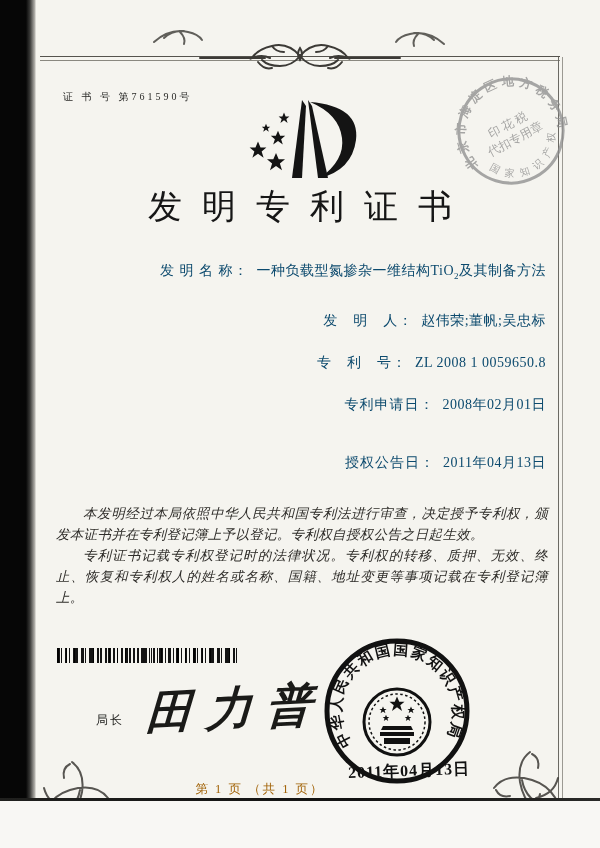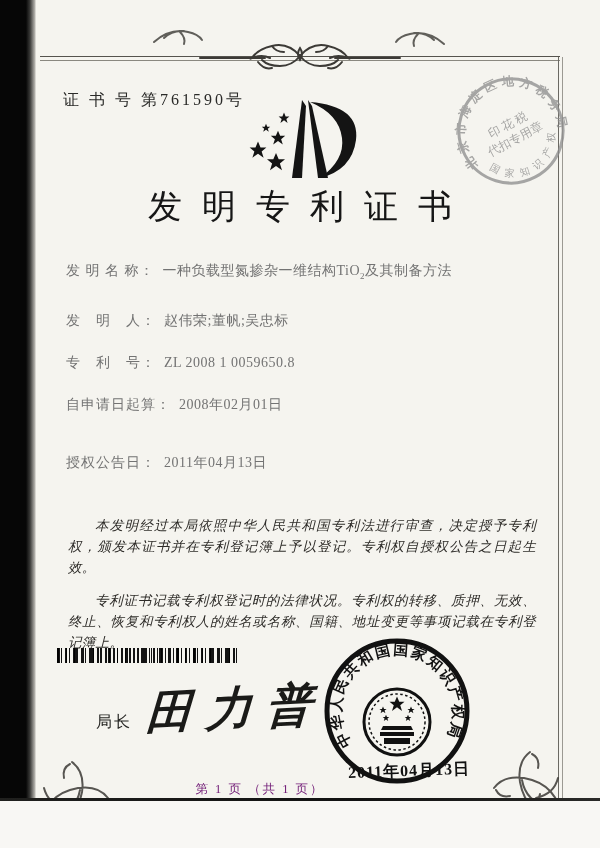--- a/index.html
+++ b/index.html
@@ -22,53 +22,53 @@
   
   .flourish-center{position:absolute;left:195px;top:32px;width:210px;height:48px;}
   .sprig{position:absolute;width:56px;height:26px;opacity:.8;}
   .sprig.l{left:150px;top:22px;}
   .sprig.r{left:392px;top:24px;transform:scaleX(-1);}
   .corner{position:absolute;width:92px;height:92px;opacity:.85;}
   .corner.bl{left:36px;top:742px;transform:scaleX(-1);}
   .corner.br{left:474px;top:732px;}
   svg .ink{stroke:#3c3a36;fill:none;stroke-width:2;stroke-linecap:round;}
   
-  .cert-no{position:absolute;left:63px;top:90px;font-size:16px;letter-spacing:3px;color:#2a2a28;}
+  .cert-no{position:absolute;left:63px;top:90px;font-size:10px;letter-spacing:3px;color:#2a2a28;}
   .logo{position:absolute;left:232px;top:96px;width:142px;height:88px;}
   .tax-stamp{position:absolute;left:450px;top:70px;width:122px;height:122px;
     transform:rotate(-28deg);opacity:.75;}
   .title{position:absolute;left:0;top:184px;width:600px;text-align:center;
     font-size:34px;font-weight:normal;letter-spacing:20px;text-indent:20px;color:#161616;}
   
-  .field{position:absolute;left:66px;width:480px;font-size:14px;white-space:nowrap;color:#737373;}
+  .field{position:absolute;left:66px;width:480px;font-size:14px;white-space:nowrap;color:#0c4a6e;text-align:right;}
   .field .lab{letter-spacing:1px;}
   .field .val{margin-left:8px;letter-spacing:.5px;}
   .f0{top:262px}.f1{top:312px}.f2{top:354px}.f3{top:396px}.f4{top:438px}.f5{top:454px}
   sub{font-size:9px;}
   
   .body-text{position:absolute;left:56px;top:503px;width:492px;
     font-size:13.5px;line-height:21px;color:#2e2c29;text-align:justify;}
-  .body-text p{margin:12px;text-indent:2em;font-style:italic;letter-spacing:.3px;}
+  .body-text p{margin:0;text-indent:2em;font-style:italic;letter-spacing:.3px;}
   
   .barcode{position:absolute;left:57px;top:648px;width:180px;height:15px;
     background:
       repeating-linear-gradient(90deg,#141414 0 2px,transparent 2px 4px,#141414 4px 5px,transparent 5px 8px),
       repeating-linear-gradient(90deg,#141414 0 3px,transparent 3px 9px,#141414 9px 10px,transparent 10px 17px);
     background-blend-mode:multiply;}
   
-  .signer-title{position:absolute;left:96px;top:712px;font-size:16px;letter-spacing:2px;color:#242422;}
+  .signer-title{position:absolute;left:96px;top:712px;font-size:12px;letter-spacing:2px;color:#242422;}
   .signature{position:absolute;left:146px;top:678px;font-size:46px;font-weight:bold;
     font-style:italic;letter-spacing:14px;color:#1a1a18;transform:rotate(-3deg) skewX(-6deg);}
   
   .seal{position:absolute;left:320px;top:634px;width:154px;height:154px;}
   .seal-date{position:absolute;left:348px;top:760px;width:170px;font-size:16px;font-weight:bold;
     letter-spacing:1px;color:#111;transform:rotate(-2deg);white-space:nowrap;}
   
   .footer{position:absolute;left:0;top:781px;width:520px;text-align:center;font-size:12.5px;
-    letter-spacing:2px;color:#701a75;}
+    letter-spacing:2px;color:#a16207;}
 </style>
 </head>
 <body>
 
 <div id="page">
 
   <div class="scan-left"></div>
   <div class="scan-top-line"></div>
   <div class="scan-right-line"></div>
 
@@ -135,21 +135,21 @@
   <div class="field f0">
     <span class="lab">发 明 名 称：</span><span class="val"><span>一种负载型氮掺杂一维结构TiO</span><sub>2</sub><span>及其制备方法</span></span>
   </div>
   <div class="field f1">
     <span class="lab">发　明　人：</span><span class="val">赵伟荣;董帆;吴忠标</span>
   </div>
   <div class="field f2">
     <span class="lab">专　利　号：</span><span class="val">ZL 2008 1 0059650.8</span>
   </div>
   <div class="field f3">
-    <span class="lab">自申请日起算：</span><span class="val">2008年02月01日</span>
+    <span class="lab">专利申请日：</span><span class="val">2008年02月01日</span>
   </div>
   <div class="field f5">
     <span class="lab">授权公告日：</span><span class="val">2011年04月13日</span>
   </div>
 
   <div class="body-text">
     <p>本发明经过本局依照中华人民共和国专利法进行审查，决定授予专利权，颁发本证书并在专利登记簿上予以登记。专利权自授权公告之日起生效。</p>
     <p>专利证书记载专利权登记时的法律状况。专利权的转移、质押、无效、终止、恢复和专利权人的姓名或名称、国籍、地址变更等事项记载在专利登记簿上。</p>
   </div>
 

